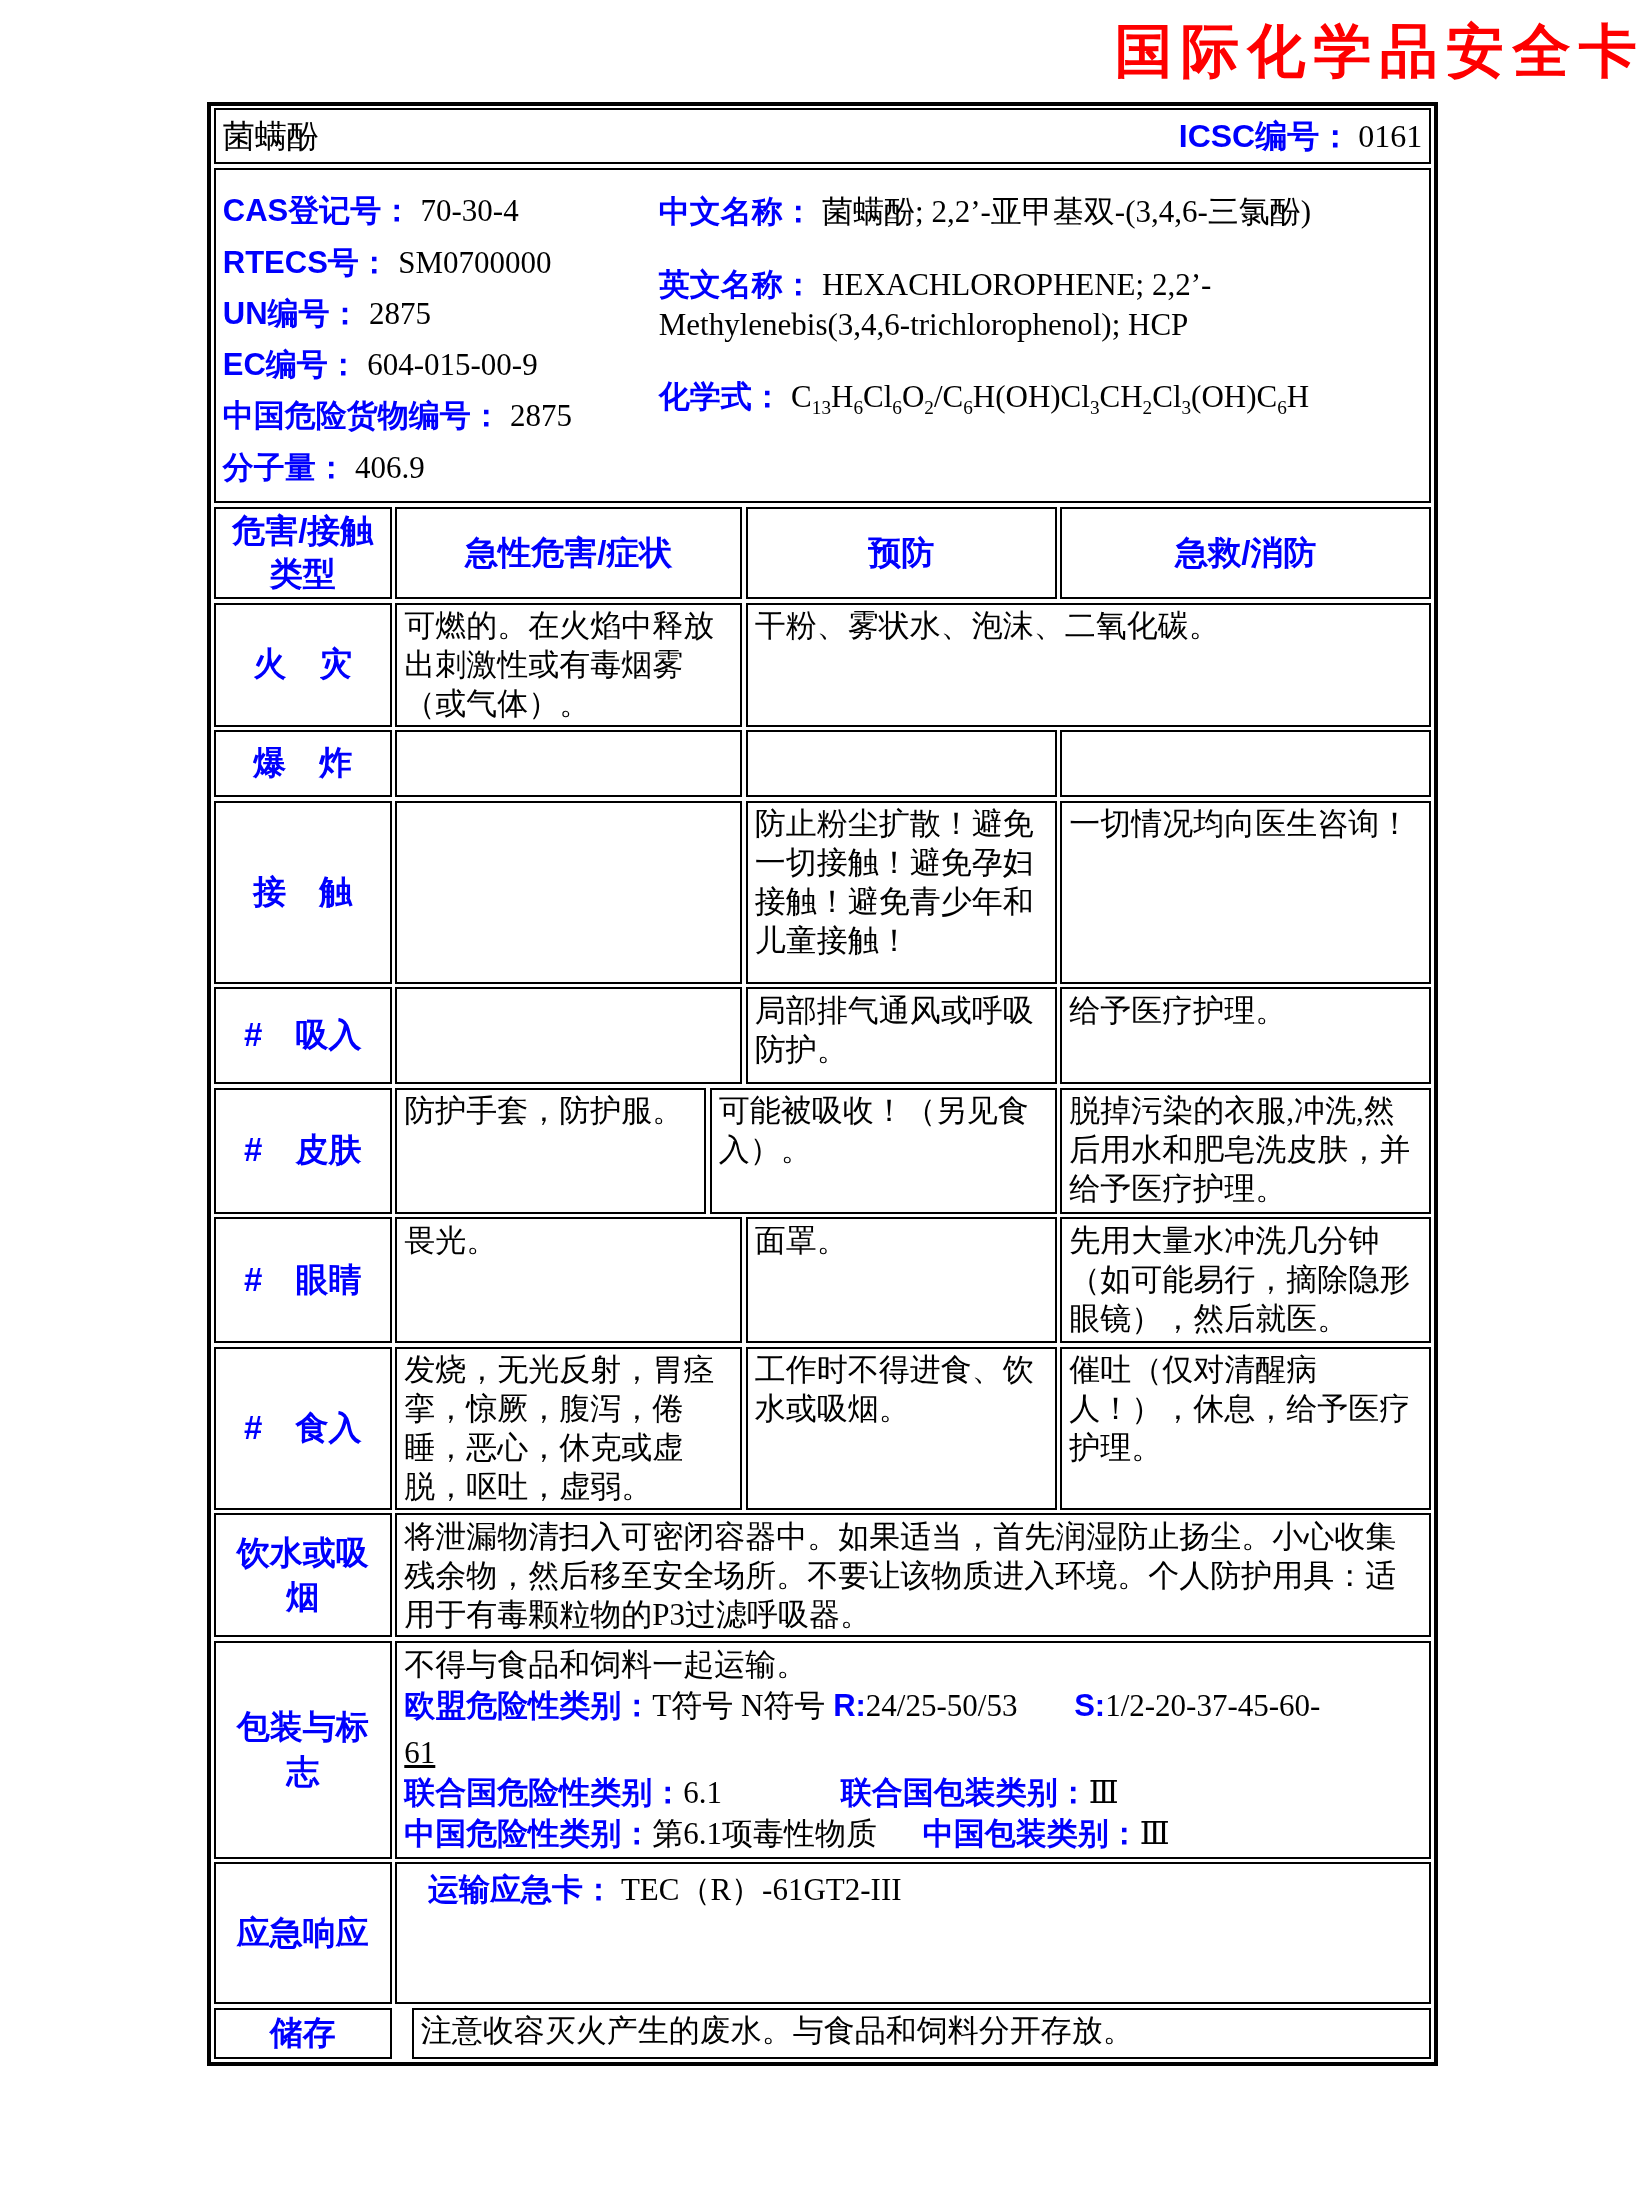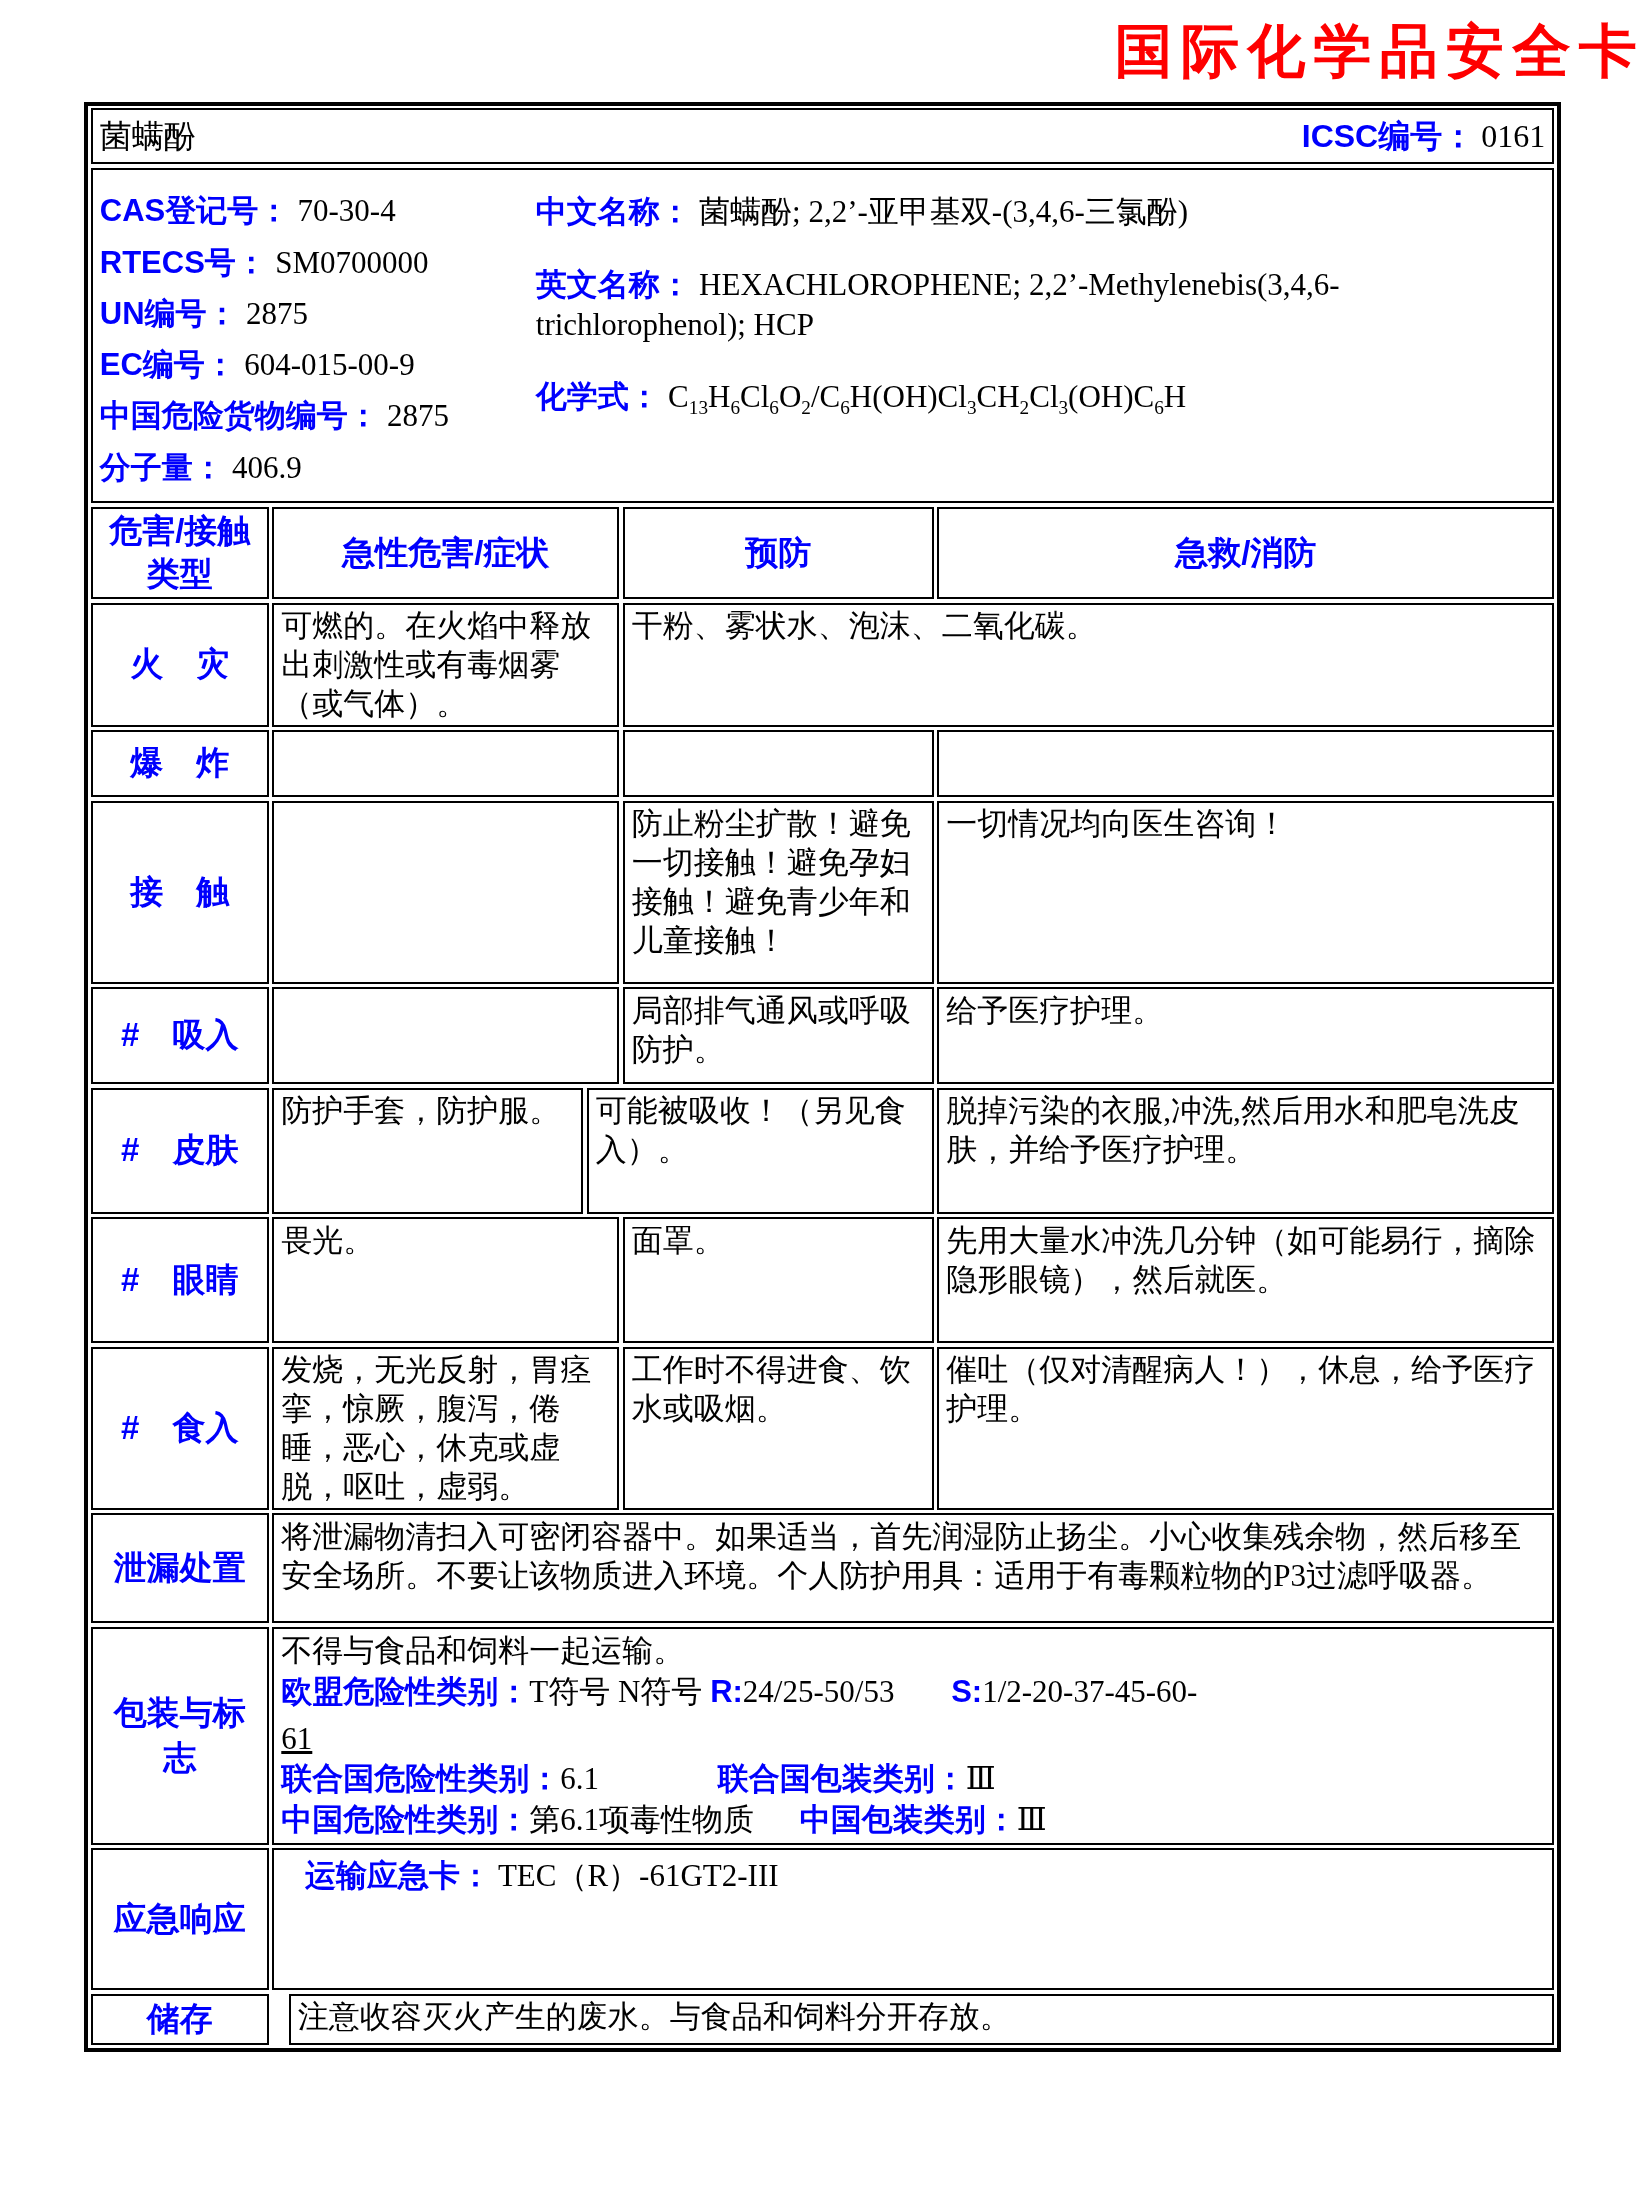--- a/index.html
+++ b/index.html
@@ -6,21 +6,21 @@
   body{
     width:1645px;height:2205px;position:relative;
     font-family:"Liberation Serif","DejaVu Serif",serif;color:#000;
   }
   .page-title{
     text-align:right;color:#fe0000;font-weight:bold;
     font-size:58px;letter-spacing:8.3px;margin:12.5px 0 11px 0;
     font-family:"Liberation Serif","DejaVu Serif",serif;
   }
   .card{
-    width:1477px;margin:0 auto;border:4.9px solid #000;
+    width:1231px;margin:0 auto;border:4.9px solid #000;
     padding:2.8px;box-sizing:border-box;background:#fff;
   }
   .t-row{display:flex;gap:3.5px;margin-bottom:3.5px;align-items:stretch;}
   .t-row:last-child{margin-bottom:0;gap:20px;}
   .cell{
     border:2.1px solid #000;box-sizing:border-box;
     padding:1.4px 7px;font-size:31px;line-height:1.26;background:#fff;
   }
   
   .h-name{min-height:56px}
@@ -189,21 +189,21 @@
   </div>
 
   <div class="t-row h-ingest">
     <div class="cell c1 label-cell">#　食入</div>
     <div class="cell c2">发烧，无光反射，胃痉挛，惊厥，腹泻，倦睡，恶心，休克或虚脱，呕吐，虚弱。</div>
     <div class="cell c3">工作时不得进食、饮水或吸烟。</div>
     <div class="cell c4">催吐（仅对清醒病人！），休息，给予医疗护理。</div>
   </div>
 
   <div class="t-row h-spill">
-    <div class="cell c1 label-cell">泄漏处置</div>
+    <div class="cell c1 label-cell">饮水或吸烟</div>
     <div class="cell cspan">将泄漏物清扫入可密闭容器中。如果适当，首先润湿防止扬尘。小心收集残余物，然后移至安全场所。不要让该物质进入环境。个人防护用具：适用于有毒颗粒物的P3过滤呼吸器。</div>
   </div>
 
   <div class="t-row h-pack">
     <div class="cell c1 label-cell">包装与标志</div>
     <div class="cell cspan">
       <div class="pack-line">不得与食品和饲料一起运输。</div>
       <div class="pack-line">
         <span class="lbl">欧盟危险性类别：</span><span class="val">T符号 N符号</span>
         <span class="lbl">R:</span><span>24/25-50/53</span>

